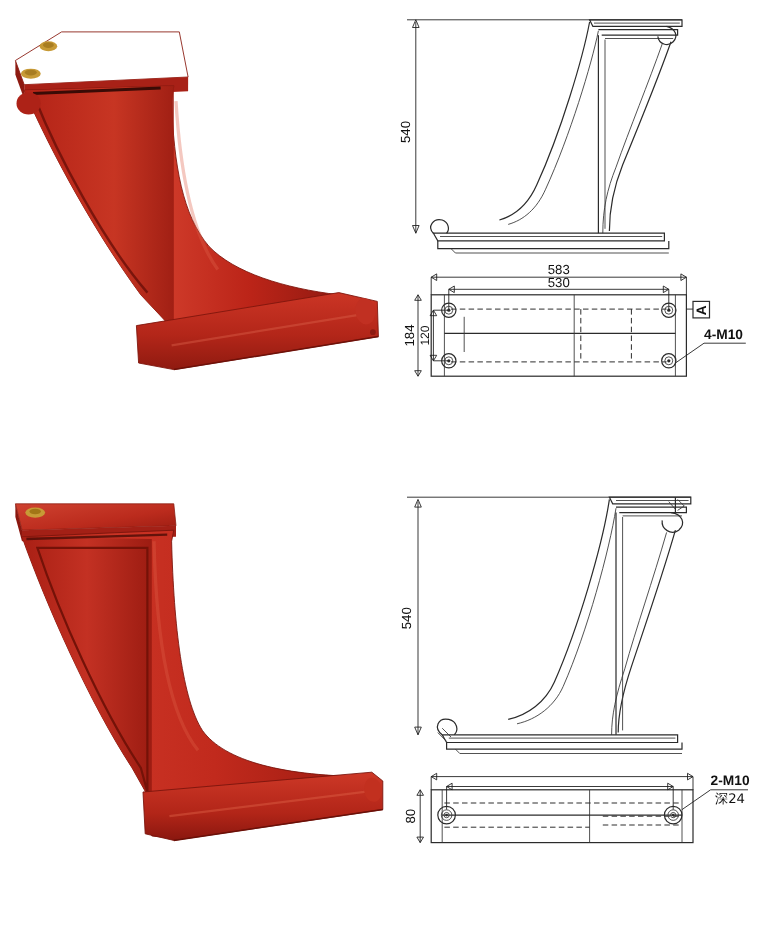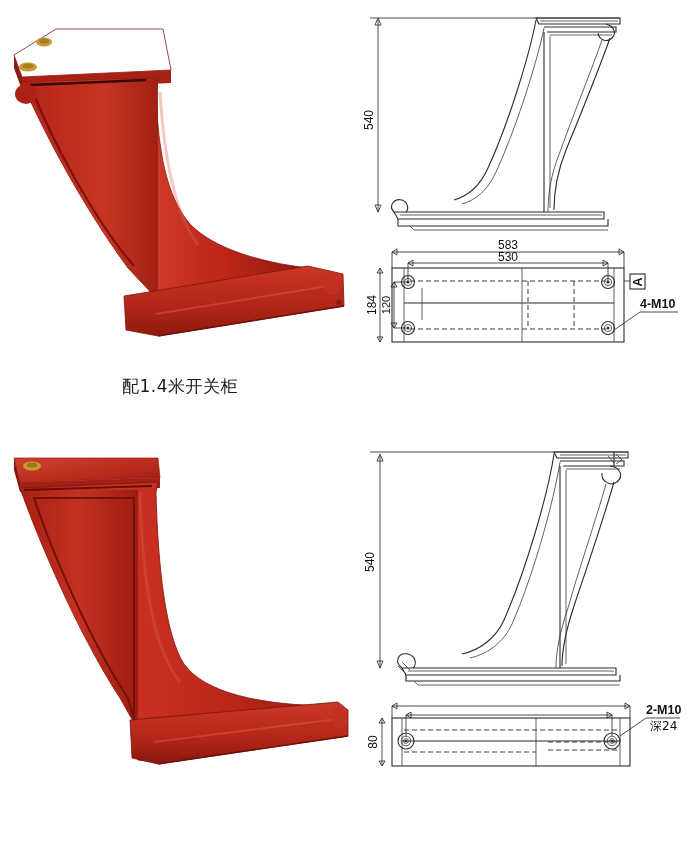--- a/index.html
+++ b/index.html
@@ -218,21 +218,20 @@
 
           <g>
             <rect class="ln" x="272" y="274" width="15" height="15"></rect>
             <text class="lbl" x="279.5" y="286.5" text-anchor="middle" transform="rotate(-90 279.5 282)">A</text>
             <path class="dim" d="M266 281 L 272 281"></path>
           </g>
         </g>
       </svg>
     </div>
 
-    <div class="caption" id="cap-1">配1.4米开关柜</div>
   </div>
 
   <div class="product-block" id="block-2">
 
     <div class="photo-pane">
       <svg width="350" height="360" viewBox="0 0 350 360">
         <defs>
           <linearGradient id="g2body" x1="0" y1="0" x2="1" y2="0">
             <stop offset="0%" stop-color="#b62317"></stop>
             <stop offset="25%" stop-color="#cb3425"></stop>

